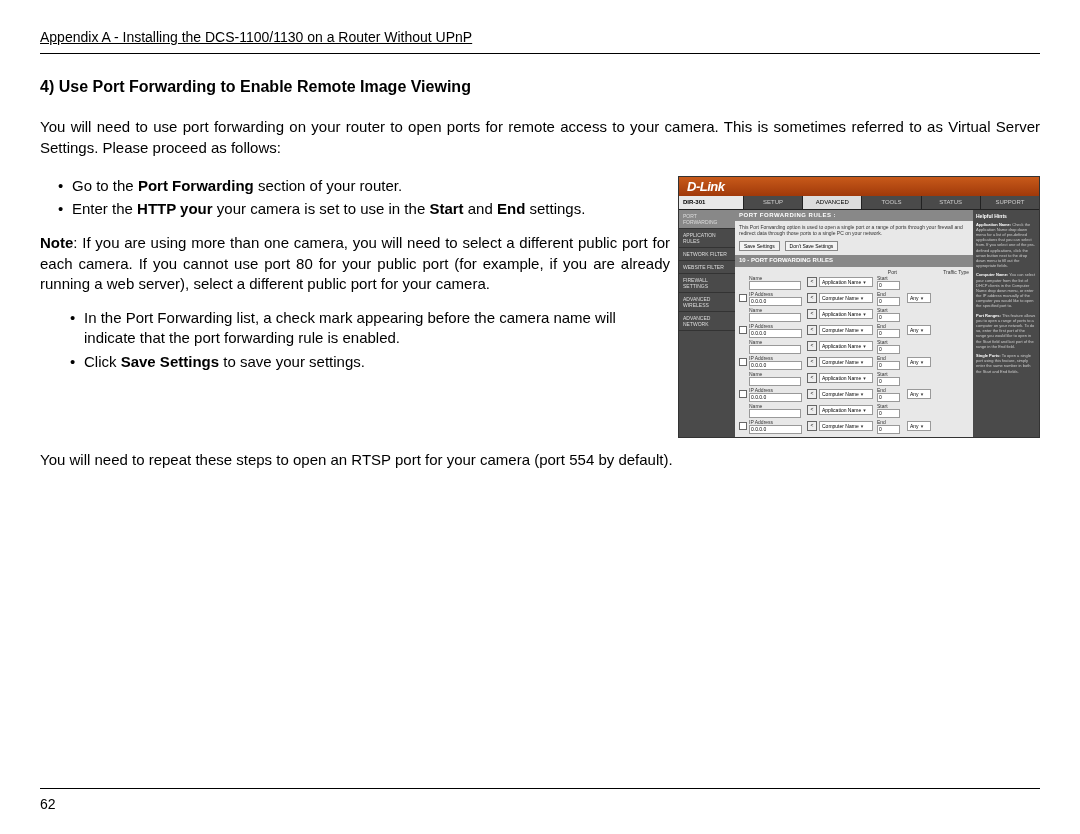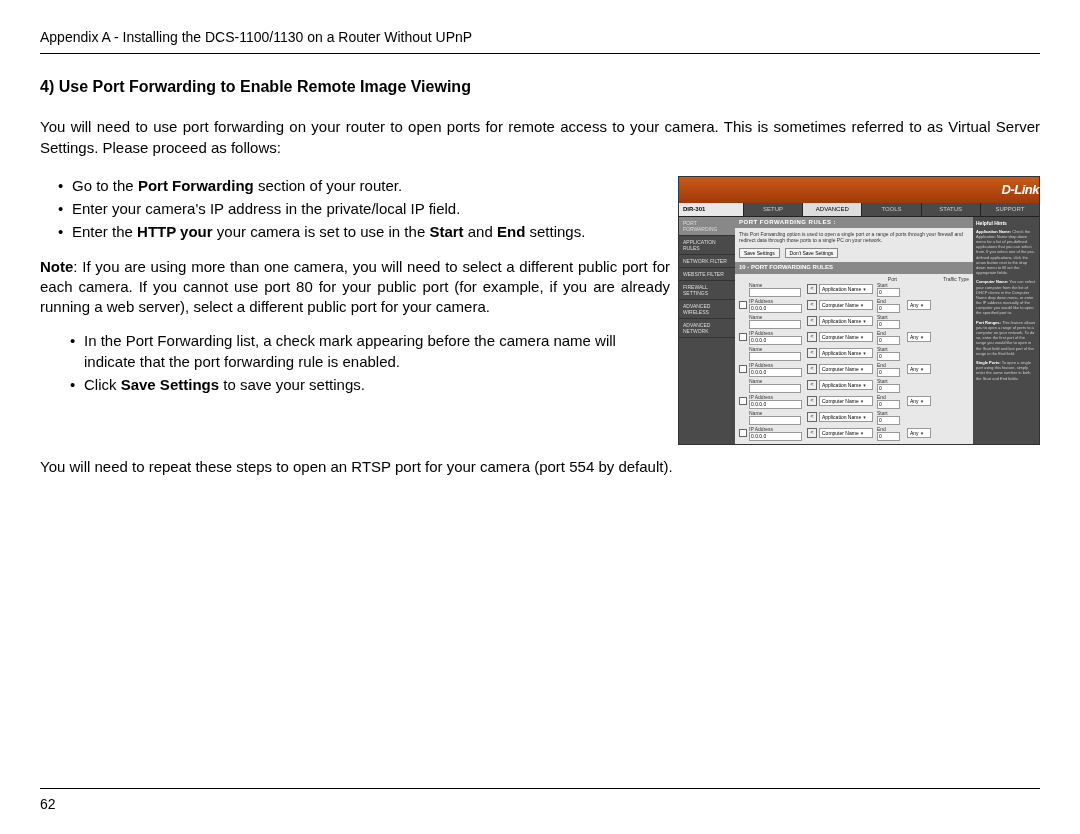--- a/index.html
+++ b/index.html
@@ -10,20 +10,21 @@
     padding: 28px 40px 20px 40px;
     width: 1080px;
     box-sizing: border-box;
     line-height: 1.35;
   }
   .top-header {
     font-size: 14px;
     border-bottom: 1px solid #000;
     padding-bottom: 6px;
     margin-bottom: 22px;
+    text-decoration: underline;
   }
   .section-title {
     font-weight: bold;
     font-size: 16px;
     margin-bottom: 20px;
   }
   .para {
     margin-bottom: 18px;
     text-align: justify;
   }
@@ -76,25 +77,24 @@
   
   .router {
     border: 1px solid #333;
     font-size: 6px;
     line-height: 1.2;
     color: #000;
     background: #4a4a4a;
   }
   .router-orange {
     background: linear-gradient(#c85a1a, #a0390a);
-    height: 26px;
+    height: 19px;
     display: flex;
     align-items: center;
     padding-left: 8px;
-    justify-content: flex-end;
   }
   .dlink-logo {
     color: #fff;
     font-weight: bold;
     font-size: 13px;
     font-style: italic;
     letter-spacing: -0.5px;
   }
   .router-nav {
     display: flex;
@@ -234,21 +234,20 @@
 </div>
 
 <div class="section-title">4) Use Port Forwarding to Enable Remote Image Viewing</div>
 
 <div class="para">You will need to use port forwarding on your router to open ports for remote access to your camera. This is sometimes referred to as Virtual Server Settings. Please proceed as follows:</div>
 
 <div class="content-row">
   <div class="left-col">
     <ul class="bullets">
       <li><span>Go to the </span><b>Port Forwarding</b><span> section of your router.</span></li>
-      <li>Enter your camera's IP address in the private/local IP field.</li>
       <li><span>Enter the </span><b>HTTP your</b><span> your camera is set to use in the </span><b>Start</b><span> and </span><b>End</b><span> settings.</span></li>
     </ul>
 
     <div class="note">
       <b>Note</b><span>: If you are using more than one camera, you will need to select a different public port for each camera. If you cannot use port 80 for your public port (for example, if you are already running a web server), select a different public port for your camera.</span>
     </div>
 
     <ul class="bullets inner">
       <li>In the Port Forwarding list, a check mark appearing before the camera name will indicate that the port forwarding rule is enabled.</li>
       <li><span>Click </span><b>Save Settings</b><span> to save your settings.</span></li>

